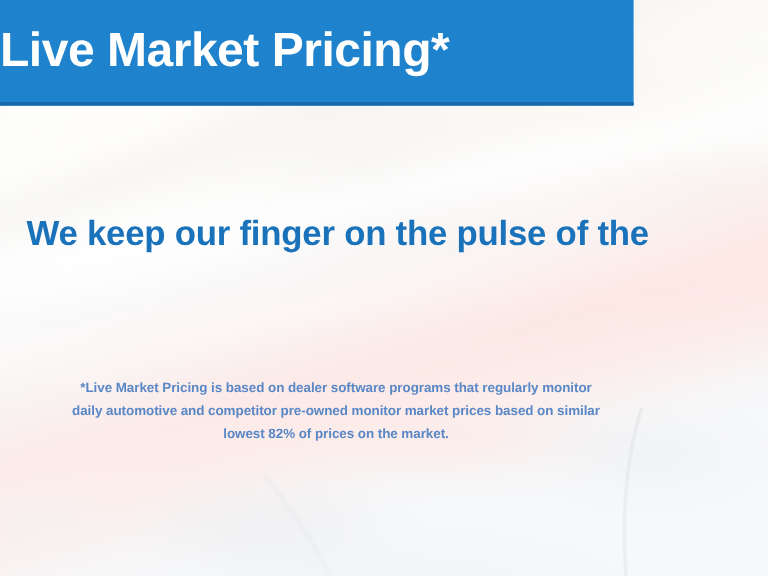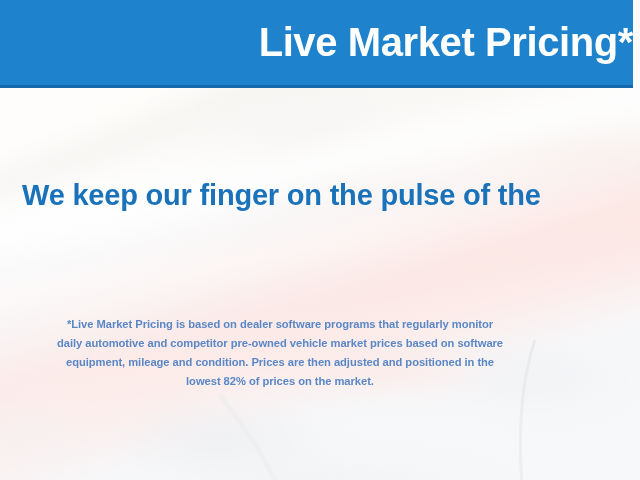--- a/index.html
+++ b/index.html
@@ -106,26 +106,26 @@
       rgba(255,255,255,0.60) 35%,
       rgba(255,255,255,0.66) 58%,
       rgba(255,255,255,0.70) 75%,
       rgba(255,255,255,0.72) 100%);
   }
 
   
   #header-band {
     position: absolute;
     left: 0; top: 0;
-    width: 633px;
+    width: 528px;
     height: 88px;
     box-sizing: border-box;
     display: flex;
     align-items: center;
-    justify-content: flex-end;
+    justify-content: flex-start;
     border-bottom: 3px solid #1769ab;
   }
   #header-title {
     color: #ffffff;
     font-size: 40px;
     font-weight: bold;
     letter-spacing: -0.4px;
     line-height: 1;
     white-space: nowrap;
     margin-top: -2px;
@@ -189,18 +189,17 @@
   <div id="header-band" style="background:#1e83cc;">
     <div id="header-title">Live Market Pricing*</div>
   </div>
 
   <div id="headline">
     <span class="hl-line">We keep our finger on the pulse of the</span>
   </div>
 
   <div id="disclaimer">
     <span class="dc-line">*Live Market Pricing is based on dealer software programs that regularly monitor</span>
-    <span class="dc-line">daily automotive and competitor pre-owned vehicle market prices based on software</span>
-    <span class="dc-line">equipment, mileage and condition. Prices are then adjusted and positioned in the</span>
+    <span class="dc-line">daily automotive and competitor pre-owned monitor market prices based on similar</span>
     <span class="dc-line">lowest 82% of prices on the market.</span>
   </div>
 
 </div>
 
 </body></html>

